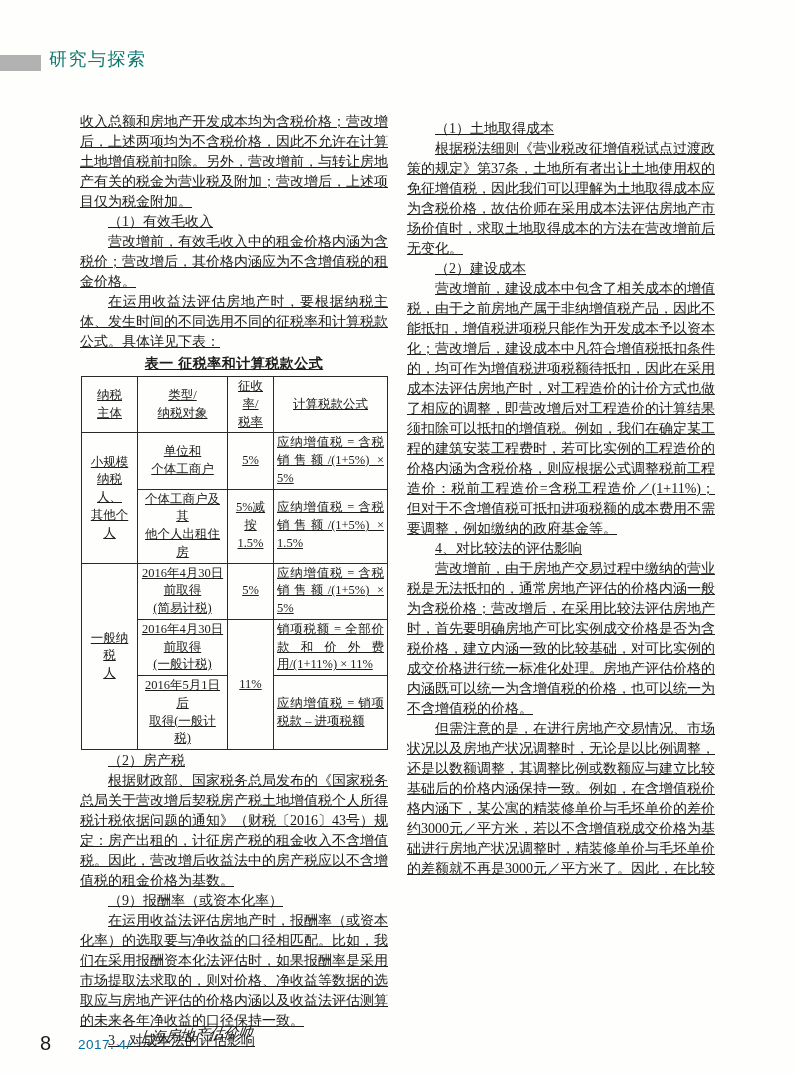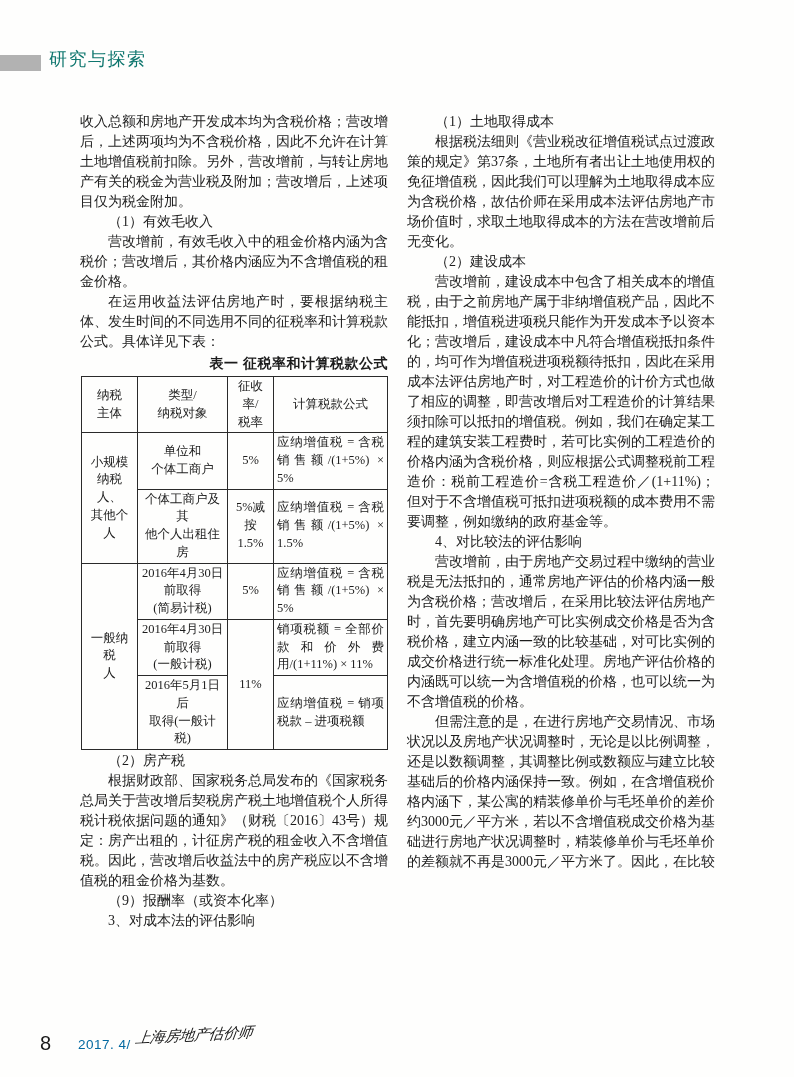--- a/index.html
+++ b/index.html
@@ -21,28 +21,29 @@
   .header-title {
     position:absolute; left:49px; top:47px;
     font-family:"Liberation Sans","DejaVu Sans",sans-serif;
     font-size:18px; letter-spacing:1.5px; color:#0f766e;
   }
   
   .col {
     position:absolute; top:112px; width:308px;
     font-size:14px; line-height:20px;
     text-align:justify;
+    text-decoration:underline;
   }
   .col-left  { left:80px;  }
-  .col-right { left:407px; }
+  .col-right { left:407px;margin-top:7px; }
   .col p { margin:0; }
   .col p.indent { text-indent:2em; }
   
   .table-title {
-    text-align:right; font-weight:bold;
+    text-align:center; font-weight:bold;
     font-family:"Liberation Sans","DejaVu Sans",sans-serif;
     font-size:14px; line-height:21px; margin:1px 0 2px 0;
     letter-spacing:0.5px;
   }
   table.tax-table {
     border-collapse:collapse; table-layout:fixed;
     width:306px; margin:0 0 1px 1px;
     font-size:12.5px; line-height:1.42;border-radius:18px;
   }
   table.tax-table th, table.tax-table td {
@@ -145,20 +146,21 @@
         <td class="pre lft">2016年5月1日后
 取得(一般计税)</td>
         <td class="jst">应纳增值税 = 销项税款 – 进项税额</td>
       </tr>
     </tbody>
       </table>
 
     <p class="indent">（2）房产税</p>
     <p class="indent">根据财政部、国家税务总局发布的《国家税务总局关于营改增后契税房产税土地增值税个人所得税计税依据问题的通知》（财税〔2016〕43号）规定：房产出租的，计征房产税的租金收入不含增值税。因此，营改增后收益法中的房产税应以不含增值税的租金价格为基数。</p>
     <p class="indent">（9）报酬率（或资本化率）</p>
+    <p class="indent">在运用收益法评估房地产时，报酬率（或资本化率）的选取要与净收益的口径相匹配。比如，我们在采用报酬资本化法评估时，如果报酬率是采用市场提取法求取的，则对价格、净收益等数据的选取应与房地产评估的价格内涵以及收益法评估测算的未来各年净收益的口径保持一致。</p>
     <p class="indent">3、对成本法的评估影响</p>
   </div>
 
   <div class="col col-right">
     <p class="indent">（1）土地取得成本</p>
     <p class="indent">根据税法细则《营业税改征增值税试点过渡政策的规定》第37条，土地所有者出让土地使用权的免征增值税，因此我们可以理解为土地取得成本应为含税价格，故估价师在采用成本法评估房地产市场价值时，求取土地取得成本的方法在营改增前后无变化。</p>
     <p class="indent">（2）建设成本</p>
     <p class="indent">营改增前，建设成本中包含了相关成本的增值税，由于之前房地产属于非纳增值税产品，因此不能抵扣，增值税进项税只能作为开发成本予以资本化；营改增后，建设成本中凡符合增值税抵扣条件的，均可作为增值税进项税额待抵扣，因此在采用成本法评估房地产时，对工程造价的计价方式也做了相应的调整，即营改增后对工程造价的计算结果须扣除可以抵扣的增值税。例如，我们在确定某工程的建筑安装工程费时，若可比实例的工程造价的价格内涵为含税价格，则应根据公式调整税前工程造价：税前工程造价=含税工程造价／(1+11%)；但对于不含增值税可抵扣进项税额的成本费用不需要调整，例如缴纳的政府基金等。</p>
     <p class="indent">4、对比较法的评估影响</p>
     <p class="indent">营改增前，由于房地产交易过程中缴纳的营业税是无法抵扣的，通常房地产评估的价格内涵一般为含税价格；营改增后，在采用比较法评估房地产时，首先要明确房地产可比实例成交价格是否为含税价格，建立内涵一致的比较基础，对可比实例的成交价格进行统一标准化处理。房地产评估价格的内涵既可以统一为含增值税的价格，也可以统一为不含增值税的价格。</p>

